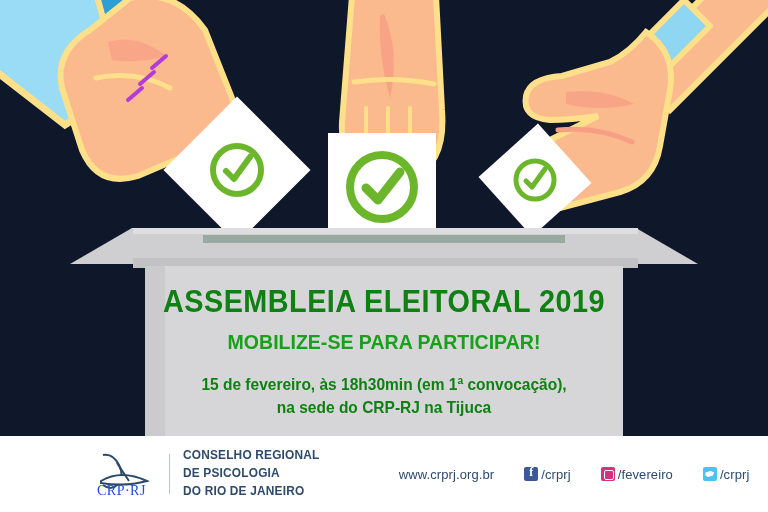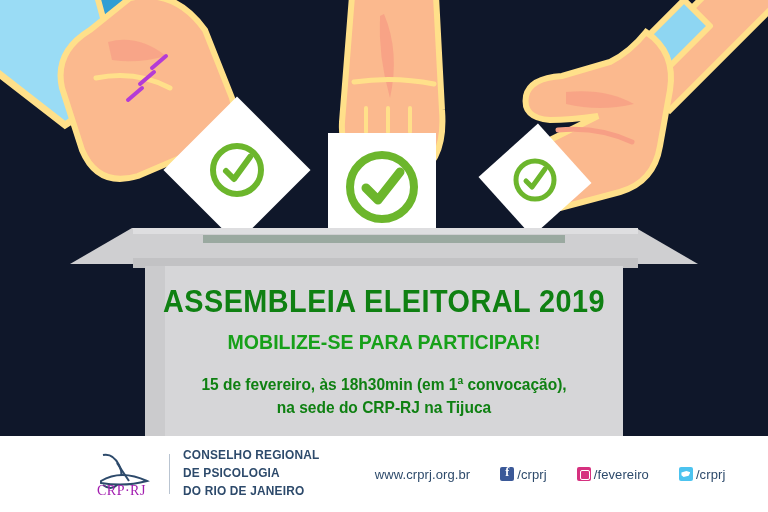--- a/index.html
+++ b/index.html
@@ -112,31 +112,31 @@
     position:absolute; left:0; top:436px;
     width:768px; height:76px;
     background:#ffffff;
     display:flex; align-items:center;
   }
   .logo-wrap { display:flex; align-items:center; margin-left:95px; }
   .logo-mark { width:62px; height:46px; position:relative; }
   .logo-crprj {
     position:absolute; left:2px; bottom:-2px;
     font-family:"Liberation Serif", serif;
-    font-size:14px; color:#a21caf; letter-spacing:0.5px;
+    font-size:14px; color:#1d4ed8; letter-spacing:0.5px;
   }
   .logo-div { width:1px; height:40px; background:#b9c4d1; margin:0 13px 0 12px; }
   .logo-text {
     font-family:"Liberation Sans Narrow","Liberation Sans", sans-serif;
     font-size:12.5px; font-weight:bold;
     color:#2d4a6b; line-height:1.42; letter-spacing:0.2px;
     transform:scaleX(0.95); transform-origin:left center;
   }
   .social {
-    display:flex; align-items:center; margin-left:48px; gap:30px;
+    display:flex; align-items:center; margin-left:72px; gap:30px;
   }
   .social-item { display:flex; align-items:center; }
   .social-label {
     font-family:"Liberation Sans Narrow","Liberation Sans", sans-serif;
     font-size:13px; color:#2d4a6b; letter-spacing:0.1px;
   }
   .si {
     width:14px; height:14px; border-radius:2px;
     margin-right:3px; position:relative;
     display:inline-block; flex:0 0 auto;

